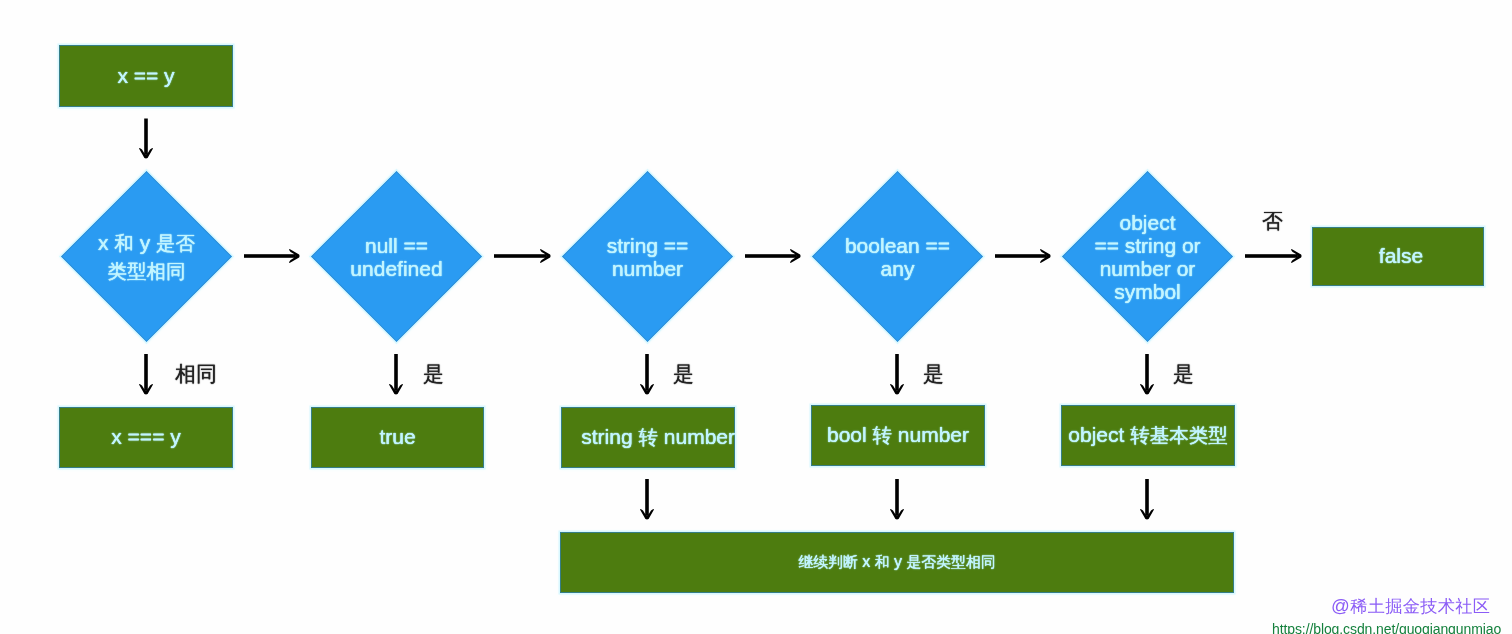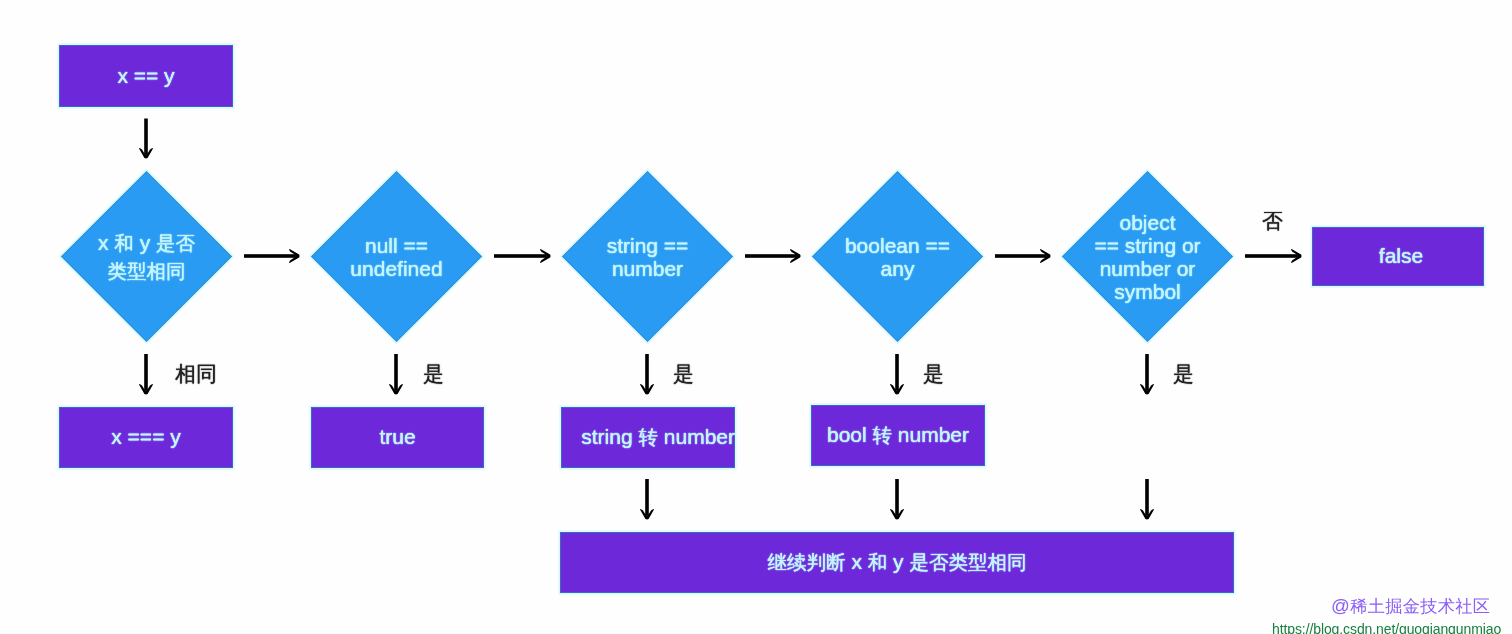--- a/index.html
+++ b/index.html
@@ -4,21 +4,21 @@
 <title>x == y flowchart</title>
 <style>
   html,body{margin:0;padding:0;background:#ffffff;}
   body{width:1512px;height:634px;overflow:hidden;
        font-family:"Liberation Sans",sans-serif;
        -webkit-font-smoothing:antialiased;}
   #stage{position:relative;width:1512px;height:634px;background:#fefefe;}
 
   
   .rect{position:absolute;box-sizing:border-box;
-        background:#6d28d9;
+        background:#4d7c0f;
         box-shadow:inset 0 0 0 1px rgba(46,128,182,0.72),
                    0 0 0 1.5px rgba(212,247,255,0.85),
                    0 0 3px 1.5px rgba(228,251,255,0.6);
         display:flex;align-items:center;justify-content:center;}
   .rect .txt{color:#c2f5ff;line-height:1.05;text-align:center;}
   .rect .txt,.dia .txt{text-shadow:0 0 1.0px currentColor,0 0 0.8px currentColor,
                                    0 0 2.2px rgba(178,240,255,0.45);
                        transform:translateZ(0);}
 
   .dia{position:absolute;}
@@ -49,21 +49,21 @@
   #n-r2   {left:311px; top:407px; width:173px; height:61px;}
   #n-r3   {left:561px; top:407px; width:174px; height:61px;justify-content:flex-end;}
   #n-r4   {left:811px; top:405px; width:174px; height:61px;}
   #n-r5   {left:1061px;top:405px; width:174px; height:61px;}
   #n-false{left:1312px;top:227px; width:172px; height:59px;}
   #n-loop {left:560px; top:532px; width:674px; height:61px;}
 
   #n-start .txt,#n-r1 .txt,#n-r2 .txt,#n-false .txt{font-size:21px;}
   #n-false .txt{padding-left:6px;}
   #n-r3 .txt,#n-r4 .txt,#n-r5 .txt{font-size:21px;}
-  #n-loop .txt{font-size:21px;}
+  #n-loop .txt{font-size:16px;}
 
   
   .dia{width:121px;height:121px;}
   .dia .txt{font-size:21px;line-height:23px;}
   #n-d1{left:86px;  top:196px;}
   #n-d2{left:336px; top:196px;}
   #n-d3{left:587px; top:196px;}
   #n-d4{left:837px; top:196px;}
   #n-d5{left:1087px;top:196px;}
   #n-d1 .txt{line-height:27.5px;}
@@ -142,20 +142,23 @@
   </div>
   <div class="rect" id="n-r2">
     <span class="txt"><span class="lat">true</span></span>
   </div>
   <div class="rect" id="n-r3">
     <span class="txt"><span class="lat">string </span><span class="cjk">转</span><span class="lat"> number</span></span>
   </div>
   <div class="rect" id="n-r4">
     <span class="txt"><span class="lat">bool </span><span class="cjk">转</span><span class="lat"> number</span></span>
   </div>
+  <div class="rect" id="n-r5">
+    <span class="txt"><span class="lat">object </span><span class="cjk">转基本类型</span></span>
+  </div>
   <div class="rect" id="n-loop">
     <span class="txt"><span class="cjk">继续判断</span><span class="lat"> x </span><span class="cjk">和</span><span class="lat"> y </span><span class="cjk">是否类型相同</span></span>
   </div>
 
   <svg id="edges" width="1512" height="634" viewBox="0 0 1512 634">
       <g>
         <rect x="144.2" y="118.5" width="3.6" height="35.900000000000006" fill="#000000"></rect>
         <path d="M 144.4 158.1 Q 146 159 147.6 158.1 L 153 148.6 Q 152.7 147.2 150 149.6 Q 148.3 153.20000000000002 146 154.4 Q 143.7 153.20000000000002 142 149.6 Q 139.3 147.2 139 148.6 Z" fill="#000000"></path>
       </g>
       <g>

